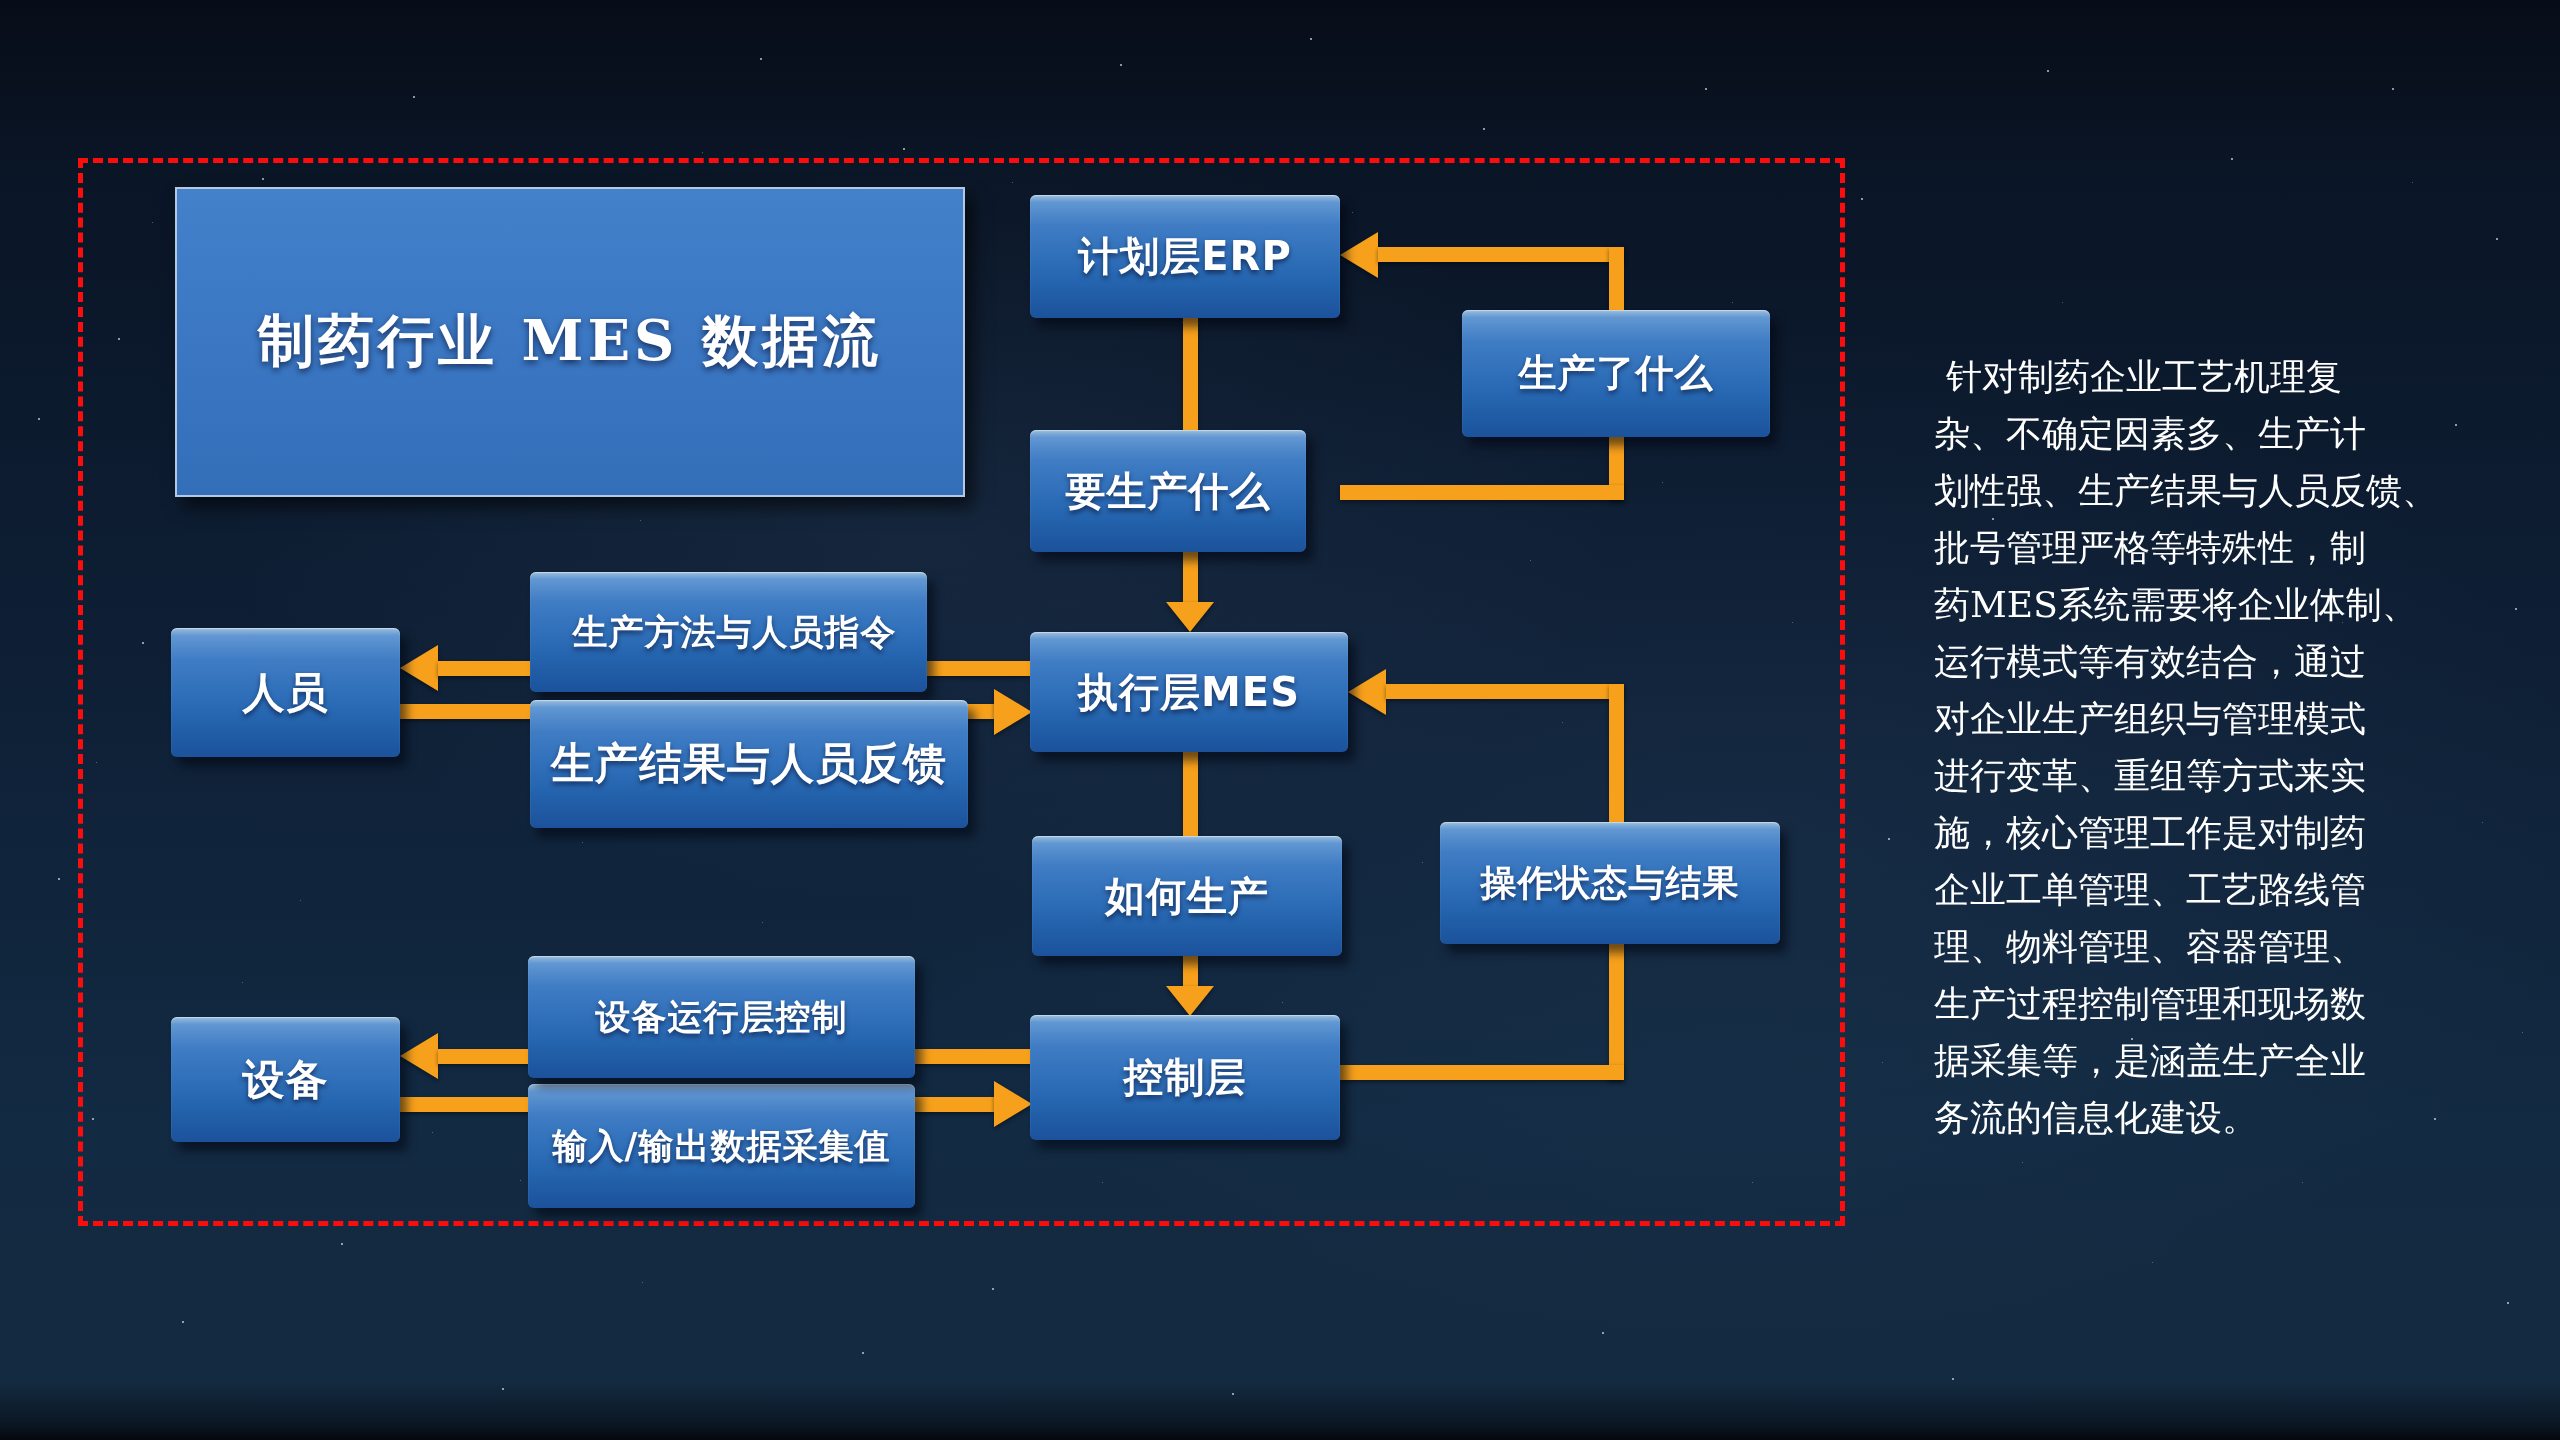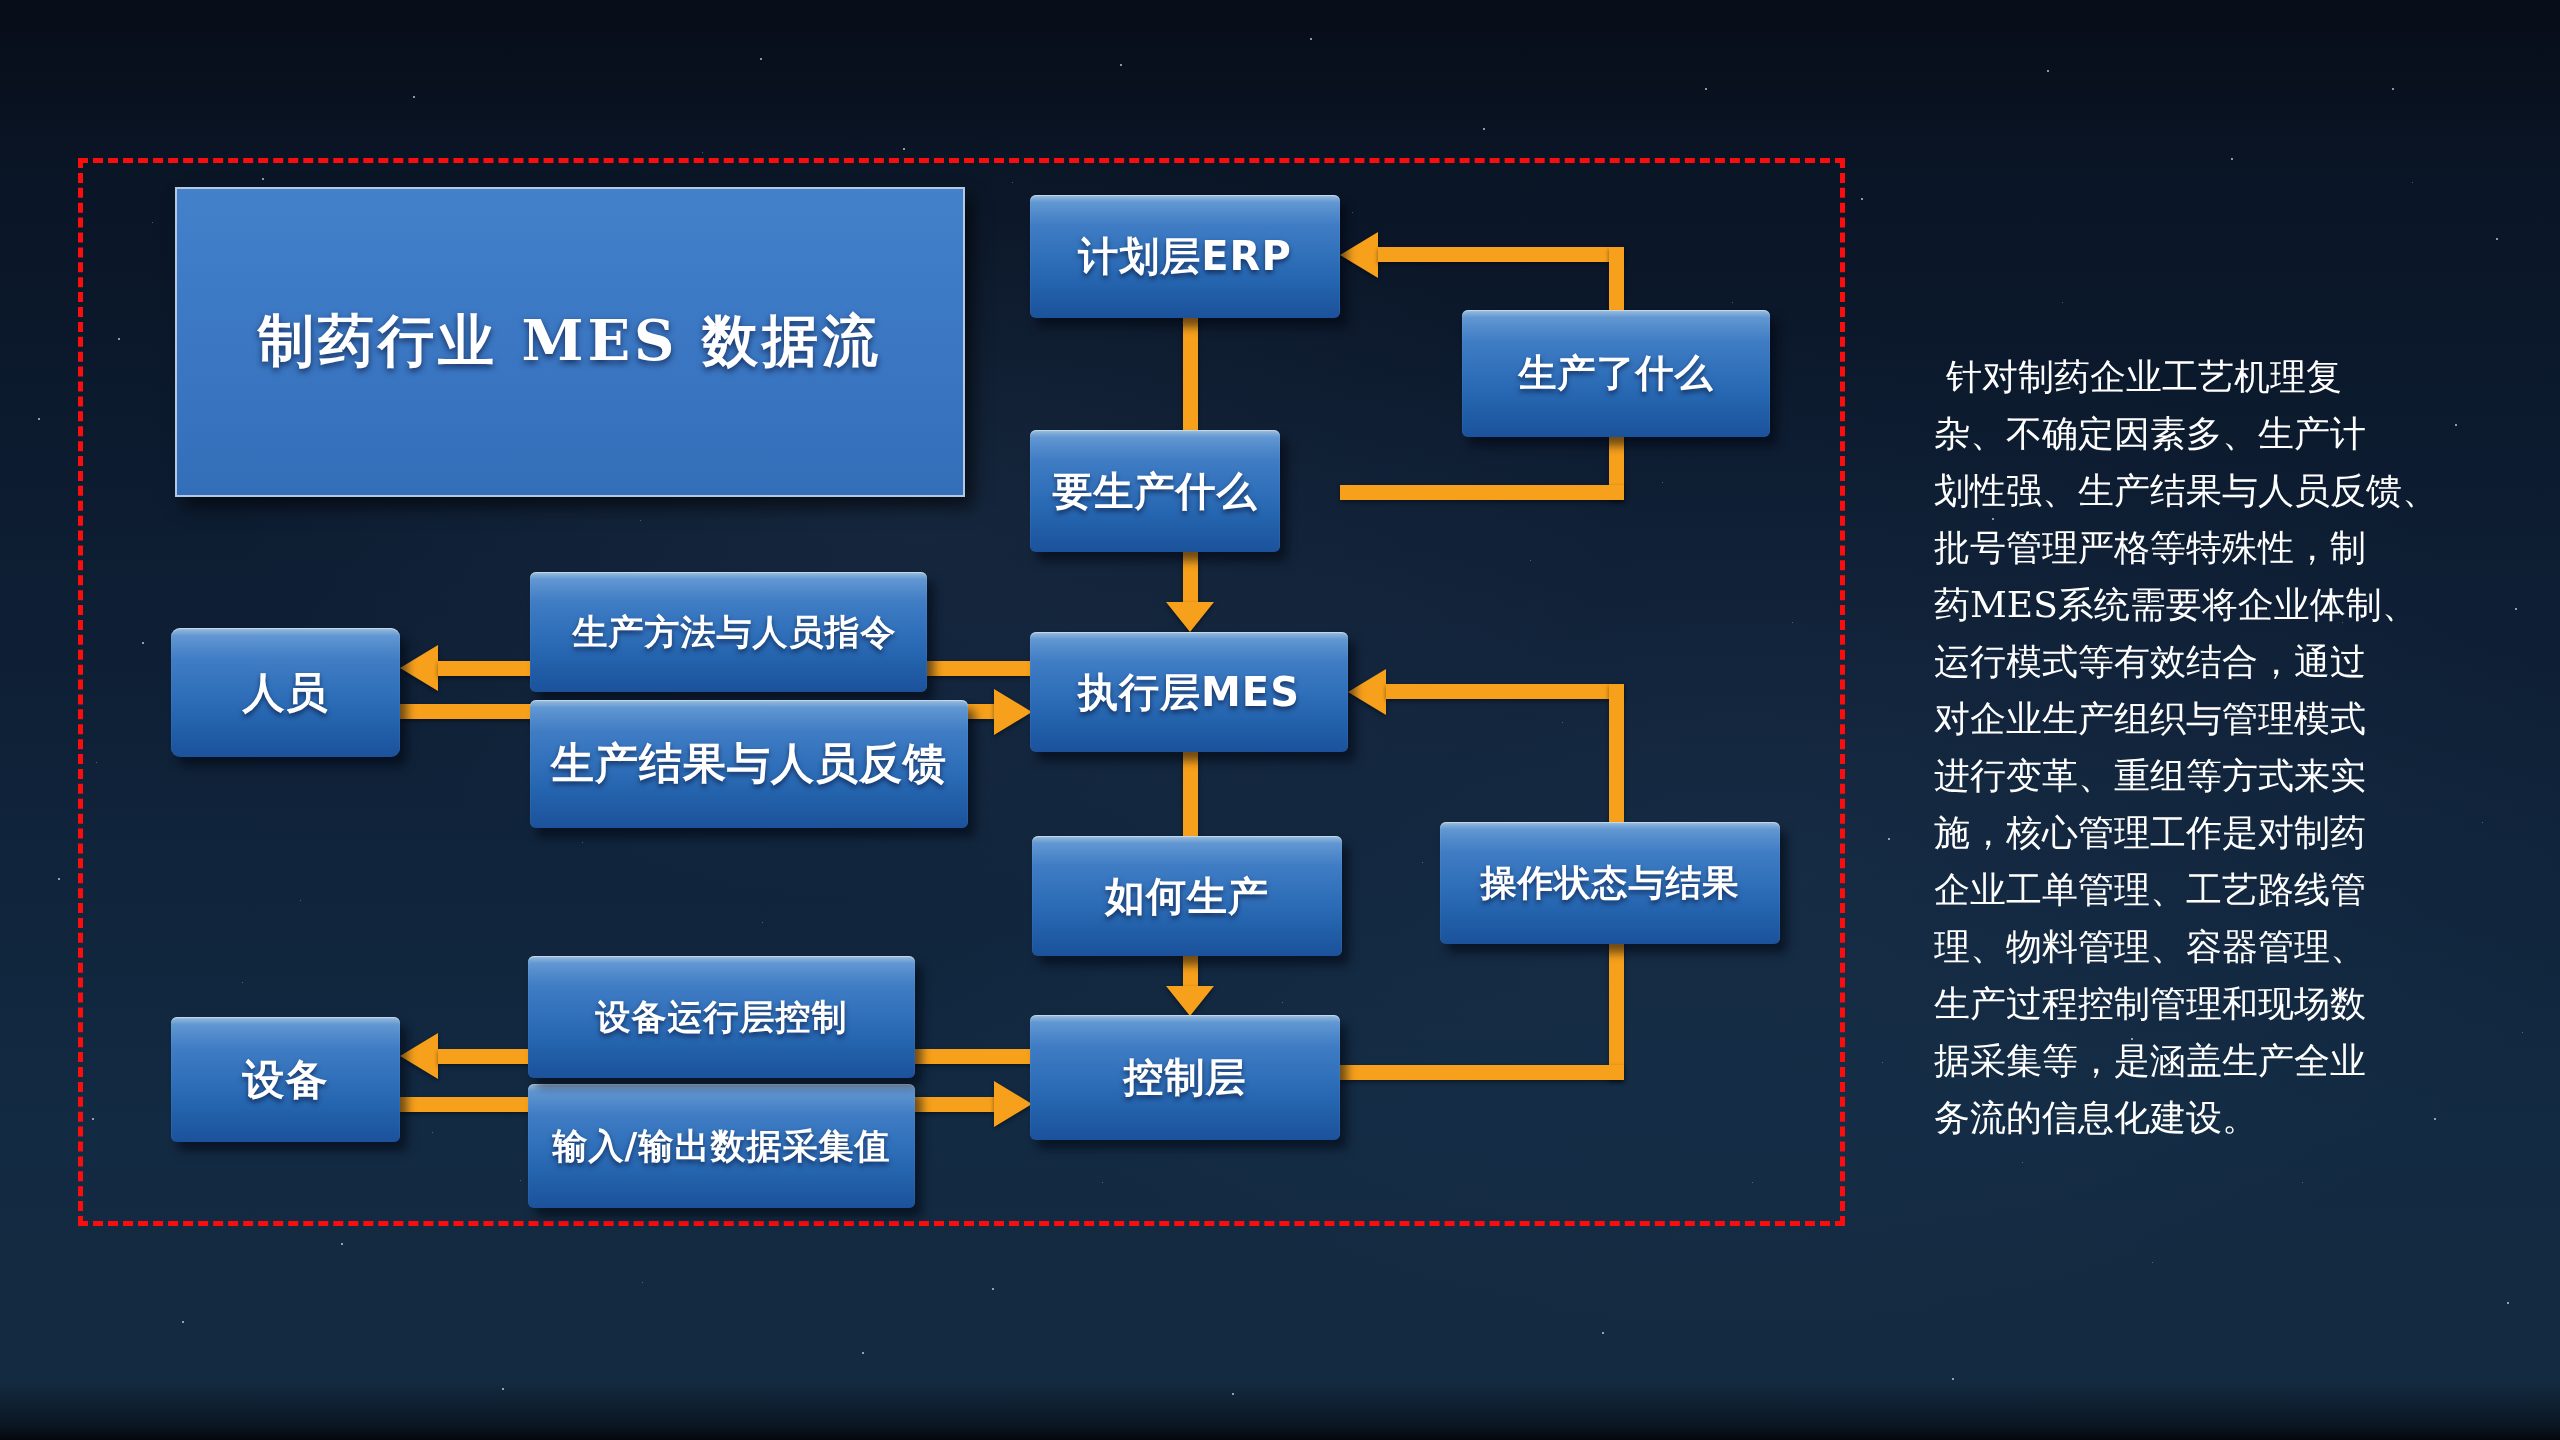--- a/index.html
+++ b/index.html
@@ -49,27 +49,27 @@
     position:absolute;left:175px;top:187px;width:790px;height:310px;z-index:3;
     display:flex;align-items:center;justify-content:center;
     background:linear-gradient(180deg,#4381cb 0%,#3a76c2 55%,#336eb9 100%);
     border:2px solid #b3c8e2;box-sizing:border-box;
     box-shadow:8px 10px 16px rgba(0,0,0,0.6);
     color:var(--text,#fff);font-weight:bold;font-size:56px;letter-spacing:4px;
     font-family:"DejaVu Serif","Liberation Serif",serif;
     text-shadow:0 3px 6px rgba(0,0,30,0.6);
   }
   #erp{left:1030px;top:195px;width:310px;height:123px;font-size:40px;}
-  #whatTo{left:1030px;top:430px;width:250px;height:122px;font-size:40px;}
+  #whatTo{left:1030px;top:430px;width:276px;height:122px;font-size:40px;}
   #mes{left:1030px;top:632px;width:318px;height:120px;font-size:40px;}
   #howTo{left:1032px;top:836px;width:310px;height:120px;font-size:40px;}
   #controlLayer{left:1030px;top:1015px;width:310px;height:125px;font-size:40px;}
   #producedWhat{left:1462px;top:310px;width:308px;height:127px;}
   #opStatus{left:1440px;top:822px;width:340px;height:122px;font-size:36px;}
-  #personnel{left:171px;top:628px;width:229px;height:129px;font-size:42px;border-radius:9px;}
+  #personnel{left:171px;top:628px;width:229px;height:129px;font-size:42px;}
   #equipment{left:171px;top:1017px;width:229px;height:125px;font-size:42px;}
   #label1{left:530px;top:572px;width:385px;height:120px;font-size:35px;padding-left:12px;}
   #label2{left:530px;top:700px;width:438px;height:128px;font-size:43px;}
   #label3{left:528px;top:956px;width:387px;height:122px;font-size:35px;}
   #label4{left:528px;top:1084px;width:387px;height:124px;font-size:35px;}
 
   .shaft{position:absolute;background:var(--arrow,#f7a01b);z-index:1;
     filter:drop-shadow(0 2px 2px rgba(0,0,0,0.45));}
   .head{position:absolute;width:0;height:0;z-index:1;
     filter:drop-shadow(0 2px 2px rgba(0,0,0,0.45));}

